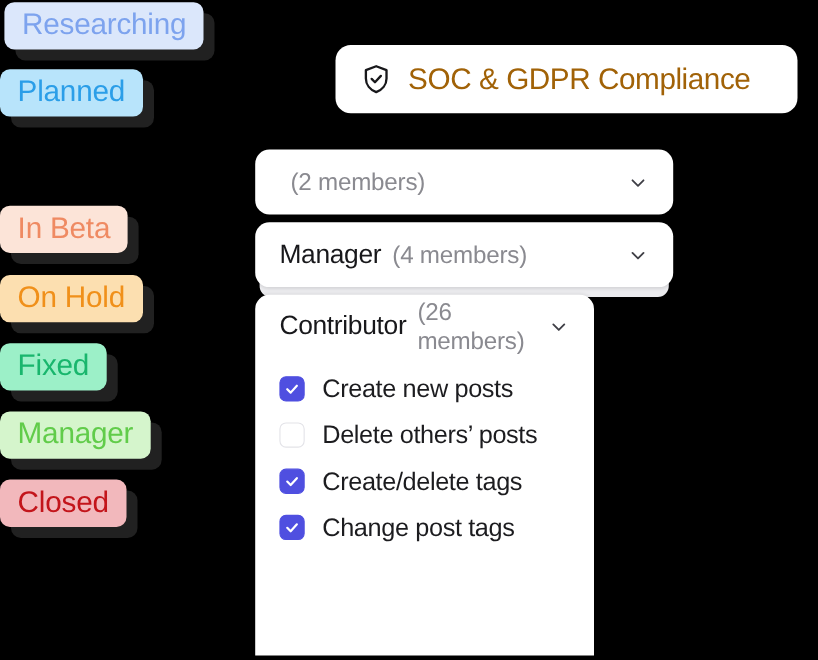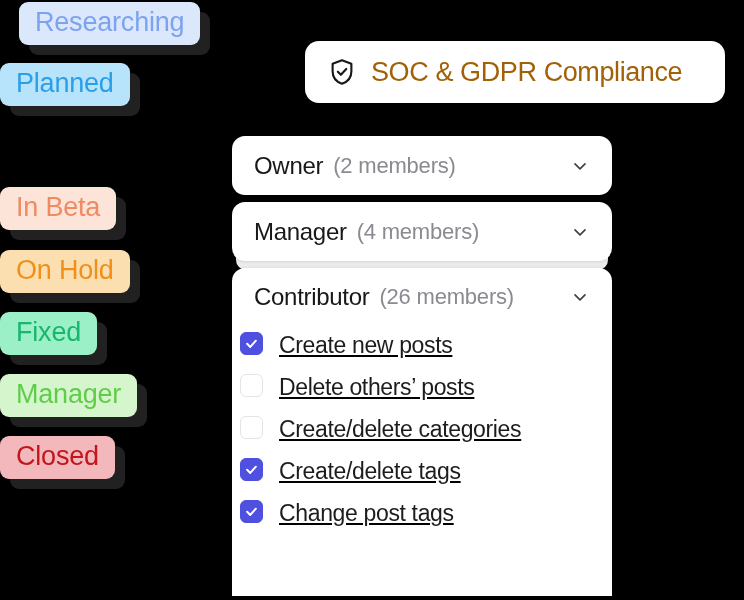--- a/index.html
+++ b/index.html
@@ -83,38 +83,38 @@
     border-radius:13px;
     z-index:20;
     box-shadow:0 1px 3px rgba(0,0,0,0.10);
   }
   
   #card-sliver{
     position:absolute;left:236px;top:256px;width:372px;height:14px;
     background:#ececef;border-radius:0 0 10px 10px;z-index:18;
   }
   #card-contributor{
-    position:absolute;left:232px;top:268px;width:380px;height:328px;
+    position:absolute;left:232px;top:268px;width:308px;height:328px;
     background:#ffffff;border-radius:13px 13px 0 0;
     z-index:24;
     box-shadow:0 -1px 3px rgba(0,0,0,0.06);
   }
   #contributor-header{
     height:58px;display:flex;align-items:center;padding:0 22px;box-sizing:border-box;
   }
 
   .role-name{font-size:24px;color:#18181b;letter-spacing:-0.3px;}
   .role-count{font-size:22px;color:#8a8a90;margin-left:10px;letter-spacing:-0.2px;}
   .chev{margin-left:auto;width:20px;height:20px;display:block;flex:0 0 auto;}
 
   
   #perm-list{padding:6px 0 0 0;}
   .perm-row{
-    display:flex;align-items:flex-start;
-    height:42px;padding-left:8px;box-sizing:border-box;text-decoration:underline;
+    display:flex;align-items:center;
+    height:42px;padding-left:22px;box-sizing:border-box;
   }
   .cb{
     width:23px;height:23px;border-radius:6px;flex:0 0 auto;
     box-sizing:border-box;display:flex;align-items:center;justify-content:center;
   }
   .cb.on{background:#4f4fe0;border:1px solid #4f4fe0;}
   .cb.off{background:#ffffff;border:1.5px solid #e3e3e8;}
   .cb svg{width:15px;height:15px;display:block;}
   .perm-label{font-size:23px;color:#1c1c1f;margin-left:16px;letter-spacing:-0.35px;white-space:nowrap;}
 
@@ -122,21 +122,21 @@
   #right-gutter{position:absolute;left:612px;top:150px;width:132px;height:450px;background:#000;z-index:12;}
   #left-gutter{position:absolute;left:0;top:0;width:232px;height:600px;background:#000;z-index:1;}
 </style>
 </head>
 <body>
 
 <div id="left-gutter"></div>
 <div id="right-gutter"></div>
 
 <div id="tag-column">
-    <div class="tag-row" style="top: 2px; left: 0px; padding-left: 15px;">
+    <div class="tag-row" style="top: 2px; left: 0px;">
       <span class="tag t0" style="background: rgb(219, 231, 251); color: rgb(125, 163, 238);">Researching</span>
     </div>
     <div class="tag-row" style="top: 63px; left: 0px;">
       <span class="tag" style="background: rgb(184, 228, 251); color: rgb(43, 158, 232);">Planned</span>
     </div>
     <div class="tag-row" style="top: 187px; left: 0px;">
       <span class="tag" style="background: rgb(252, 228, 216); color: rgb(239, 138, 98);">In Beta</span>
     </div>
     <div class="tag-row" style="top: 250px; left: 0px;">
       <span class="tag" style="background: rgb(252, 223, 176); color: rgb(240, 144, 26);">On Hold</span>
@@ -159,21 +159,20 @@
   <span class="shield">
     <svg viewBox="0 0 24 24" fill="none" stroke="#18181b" stroke-width="1.7" stroke-linecap="round" stroke-linejoin="round">
       <path d="M12 2.6 4.5 5.4v6.1c0 4.6 3.1 8.3 7.5 9.9 4.4-1.6 7.5-5.3 7.5-9.9V5.4L12 2.6z"></path>
       <polyline points="8.7,11.8 11.1,14.2 15.4,9.6"></polyline>
     </svg>
   </span>
   <span class="soc-text">SOC &amp; GDPR Compliance</span>
 </div>
 
 <div class="role-card" id="card-owner">
-  <span class="role-name">Owner</span>
   <span class="role-count">(2 members)</span>
   <span class="chev">
     <svg viewBox="0 0 24 24" fill="none" stroke="#3f3f46" stroke-width="2" stroke-linecap="round" stroke-linejoin="round">
         <polyline points="6,9.5 12,15.5 18,9.5"></polyline>
       </svg>
   </span>
 </div>
 
 <div class="role-card" id="card-manager">
   <span class="role-name">Manager</span>
@@ -204,24 +203,20 @@
             <polyline points="5,12.5 10,17.5 19,7.5"></polyline>
           </svg>
         </span>
         <span class="perm-label">Create new posts</span>
       </div>
       <div class="perm-row">
         <span class="cb off"></span>
         <span class="perm-label">Delete others’ posts</span>
       </div>
       <div class="perm-row">
-        <span class="cb off"></span>
-        <span class="perm-label">Create/delete categories</span>
-      </div>
-      <div class="perm-row">
         <span class="cb on">
           <svg viewBox="0 0 24 24" fill="none" stroke="#ffffff" stroke-width="3.2" stroke-linecap="round" stroke-linejoin="round">
             <polyline points="5,12.5 10,17.5 19,7.5"></polyline>
           </svg>
         </span>
         <span class="perm-label">Create/delete tags</span>
       </div>
       <div class="perm-row">
         <span class="cb on">
           <svg viewBox="0 0 24 24" fill="none" stroke="#ffffff" stroke-width="3.2" stroke-linecap="round" stroke-linejoin="round">

